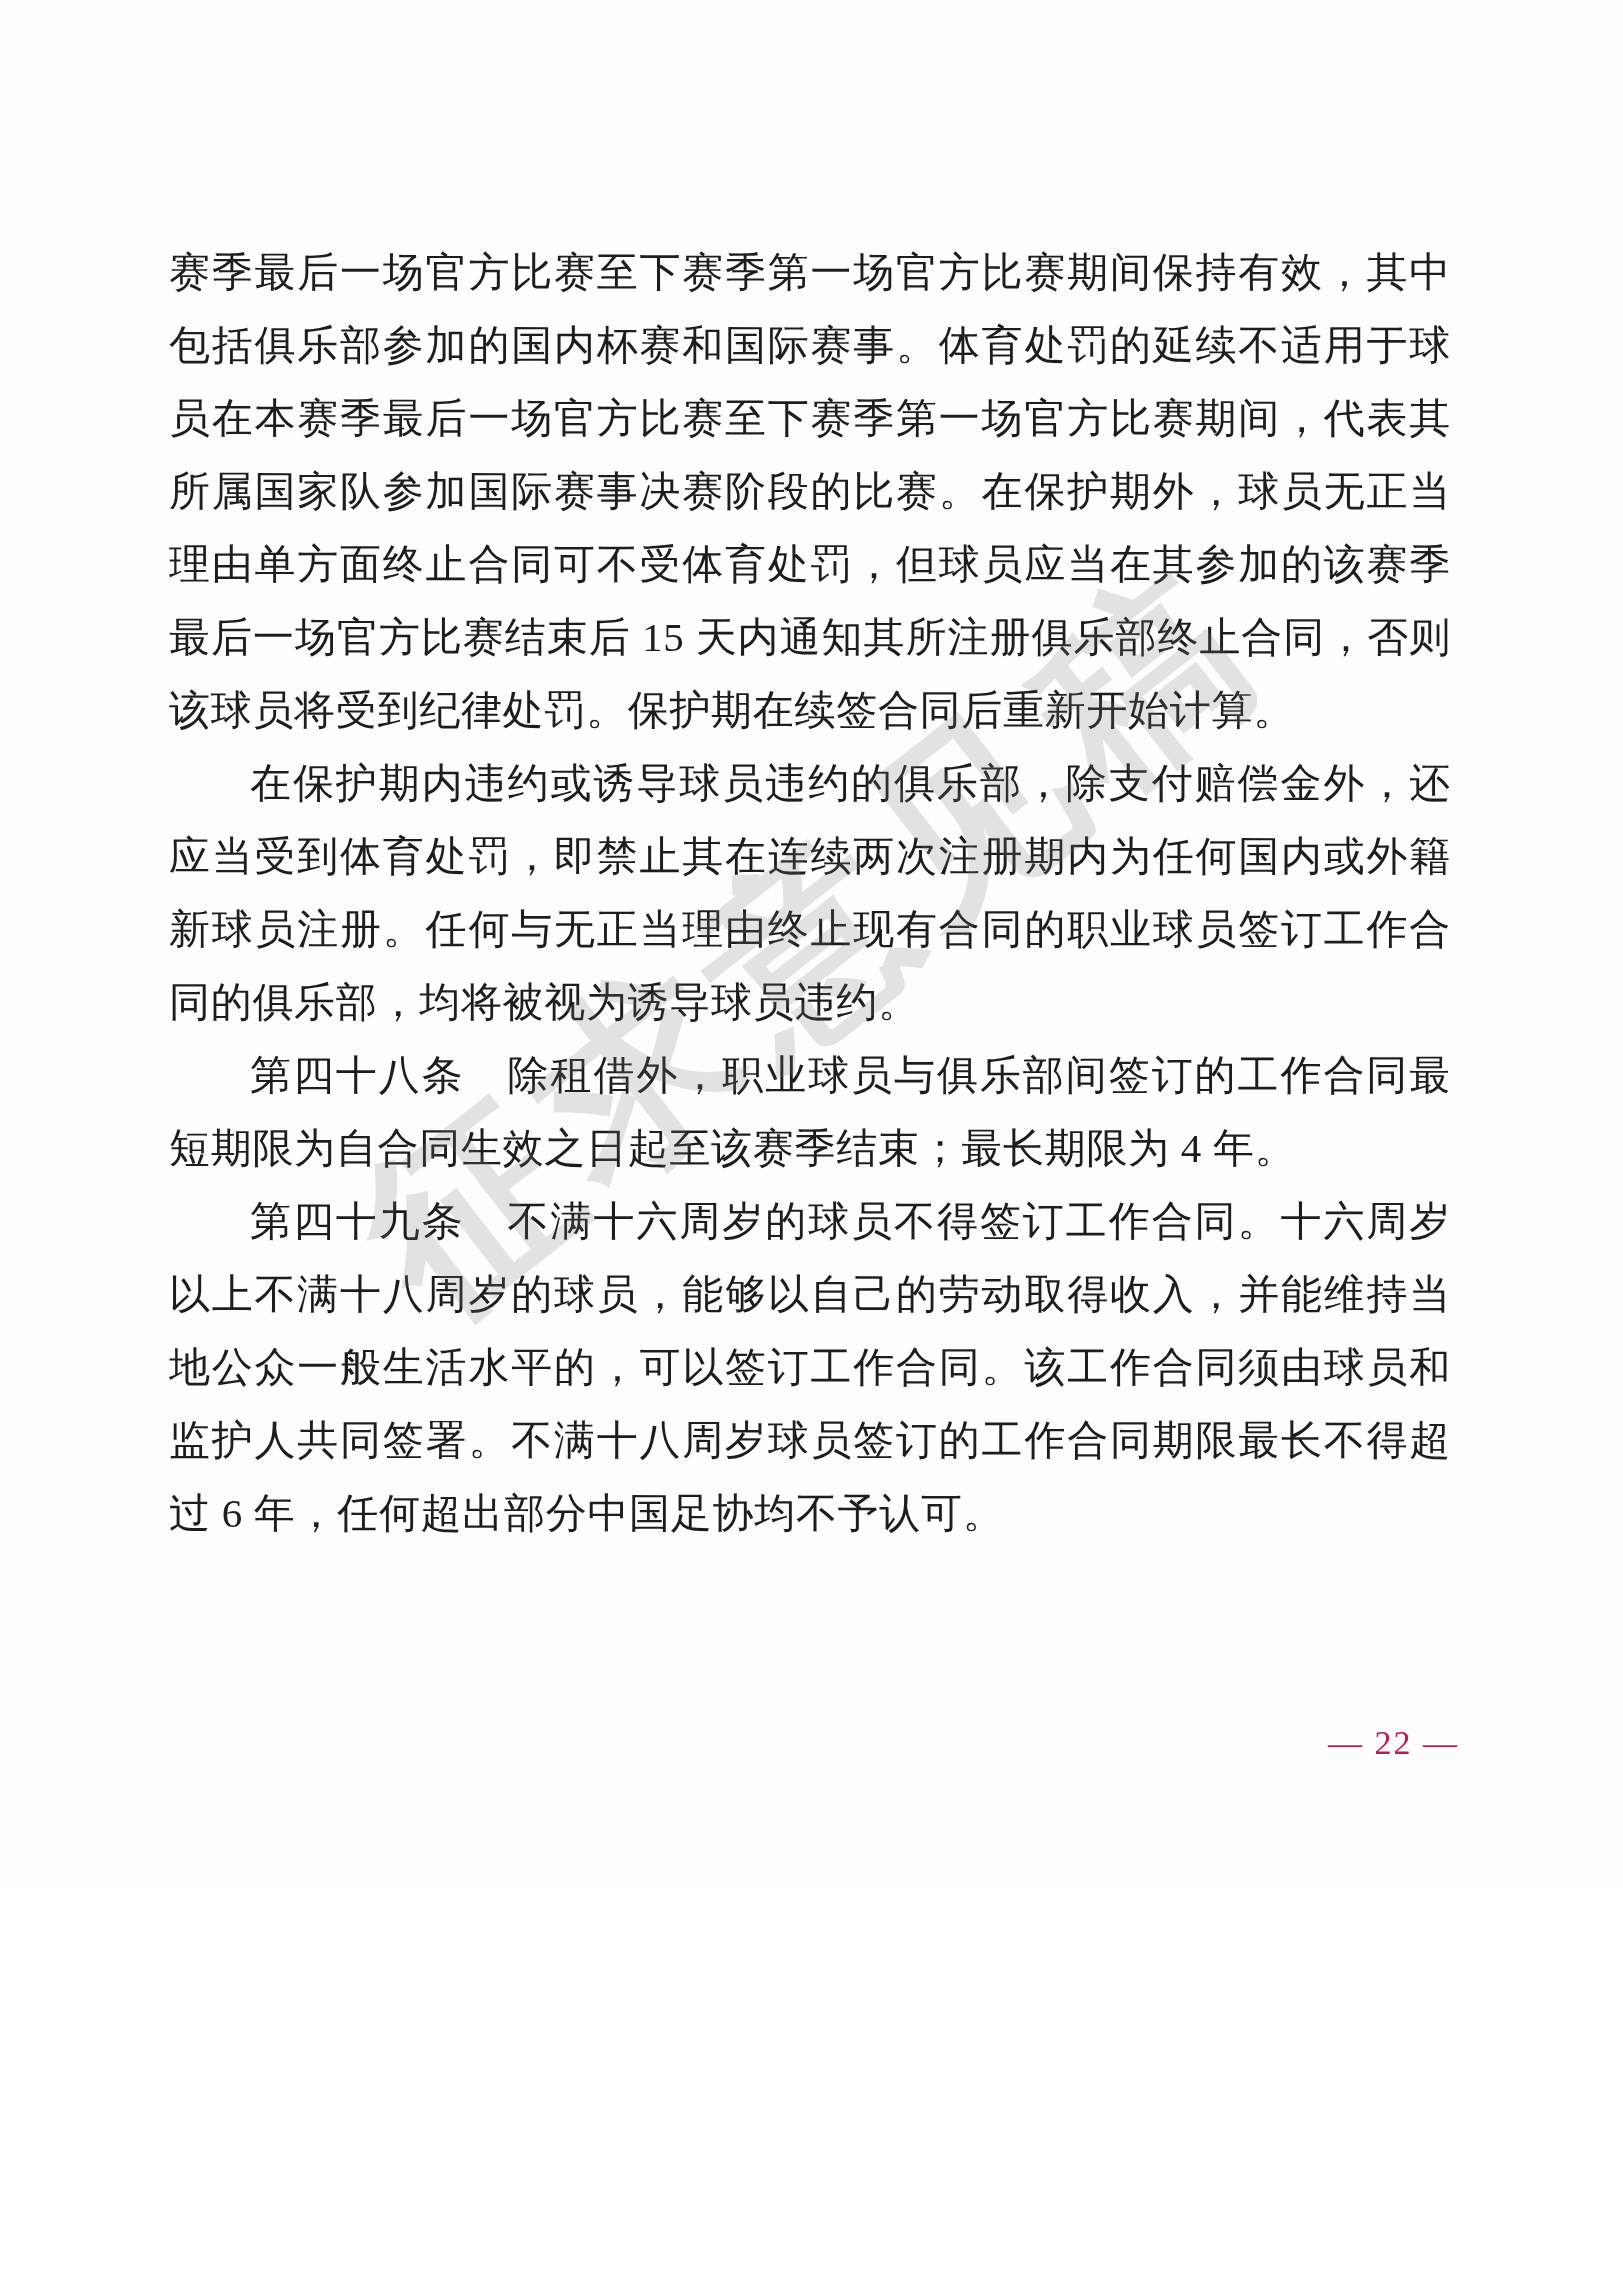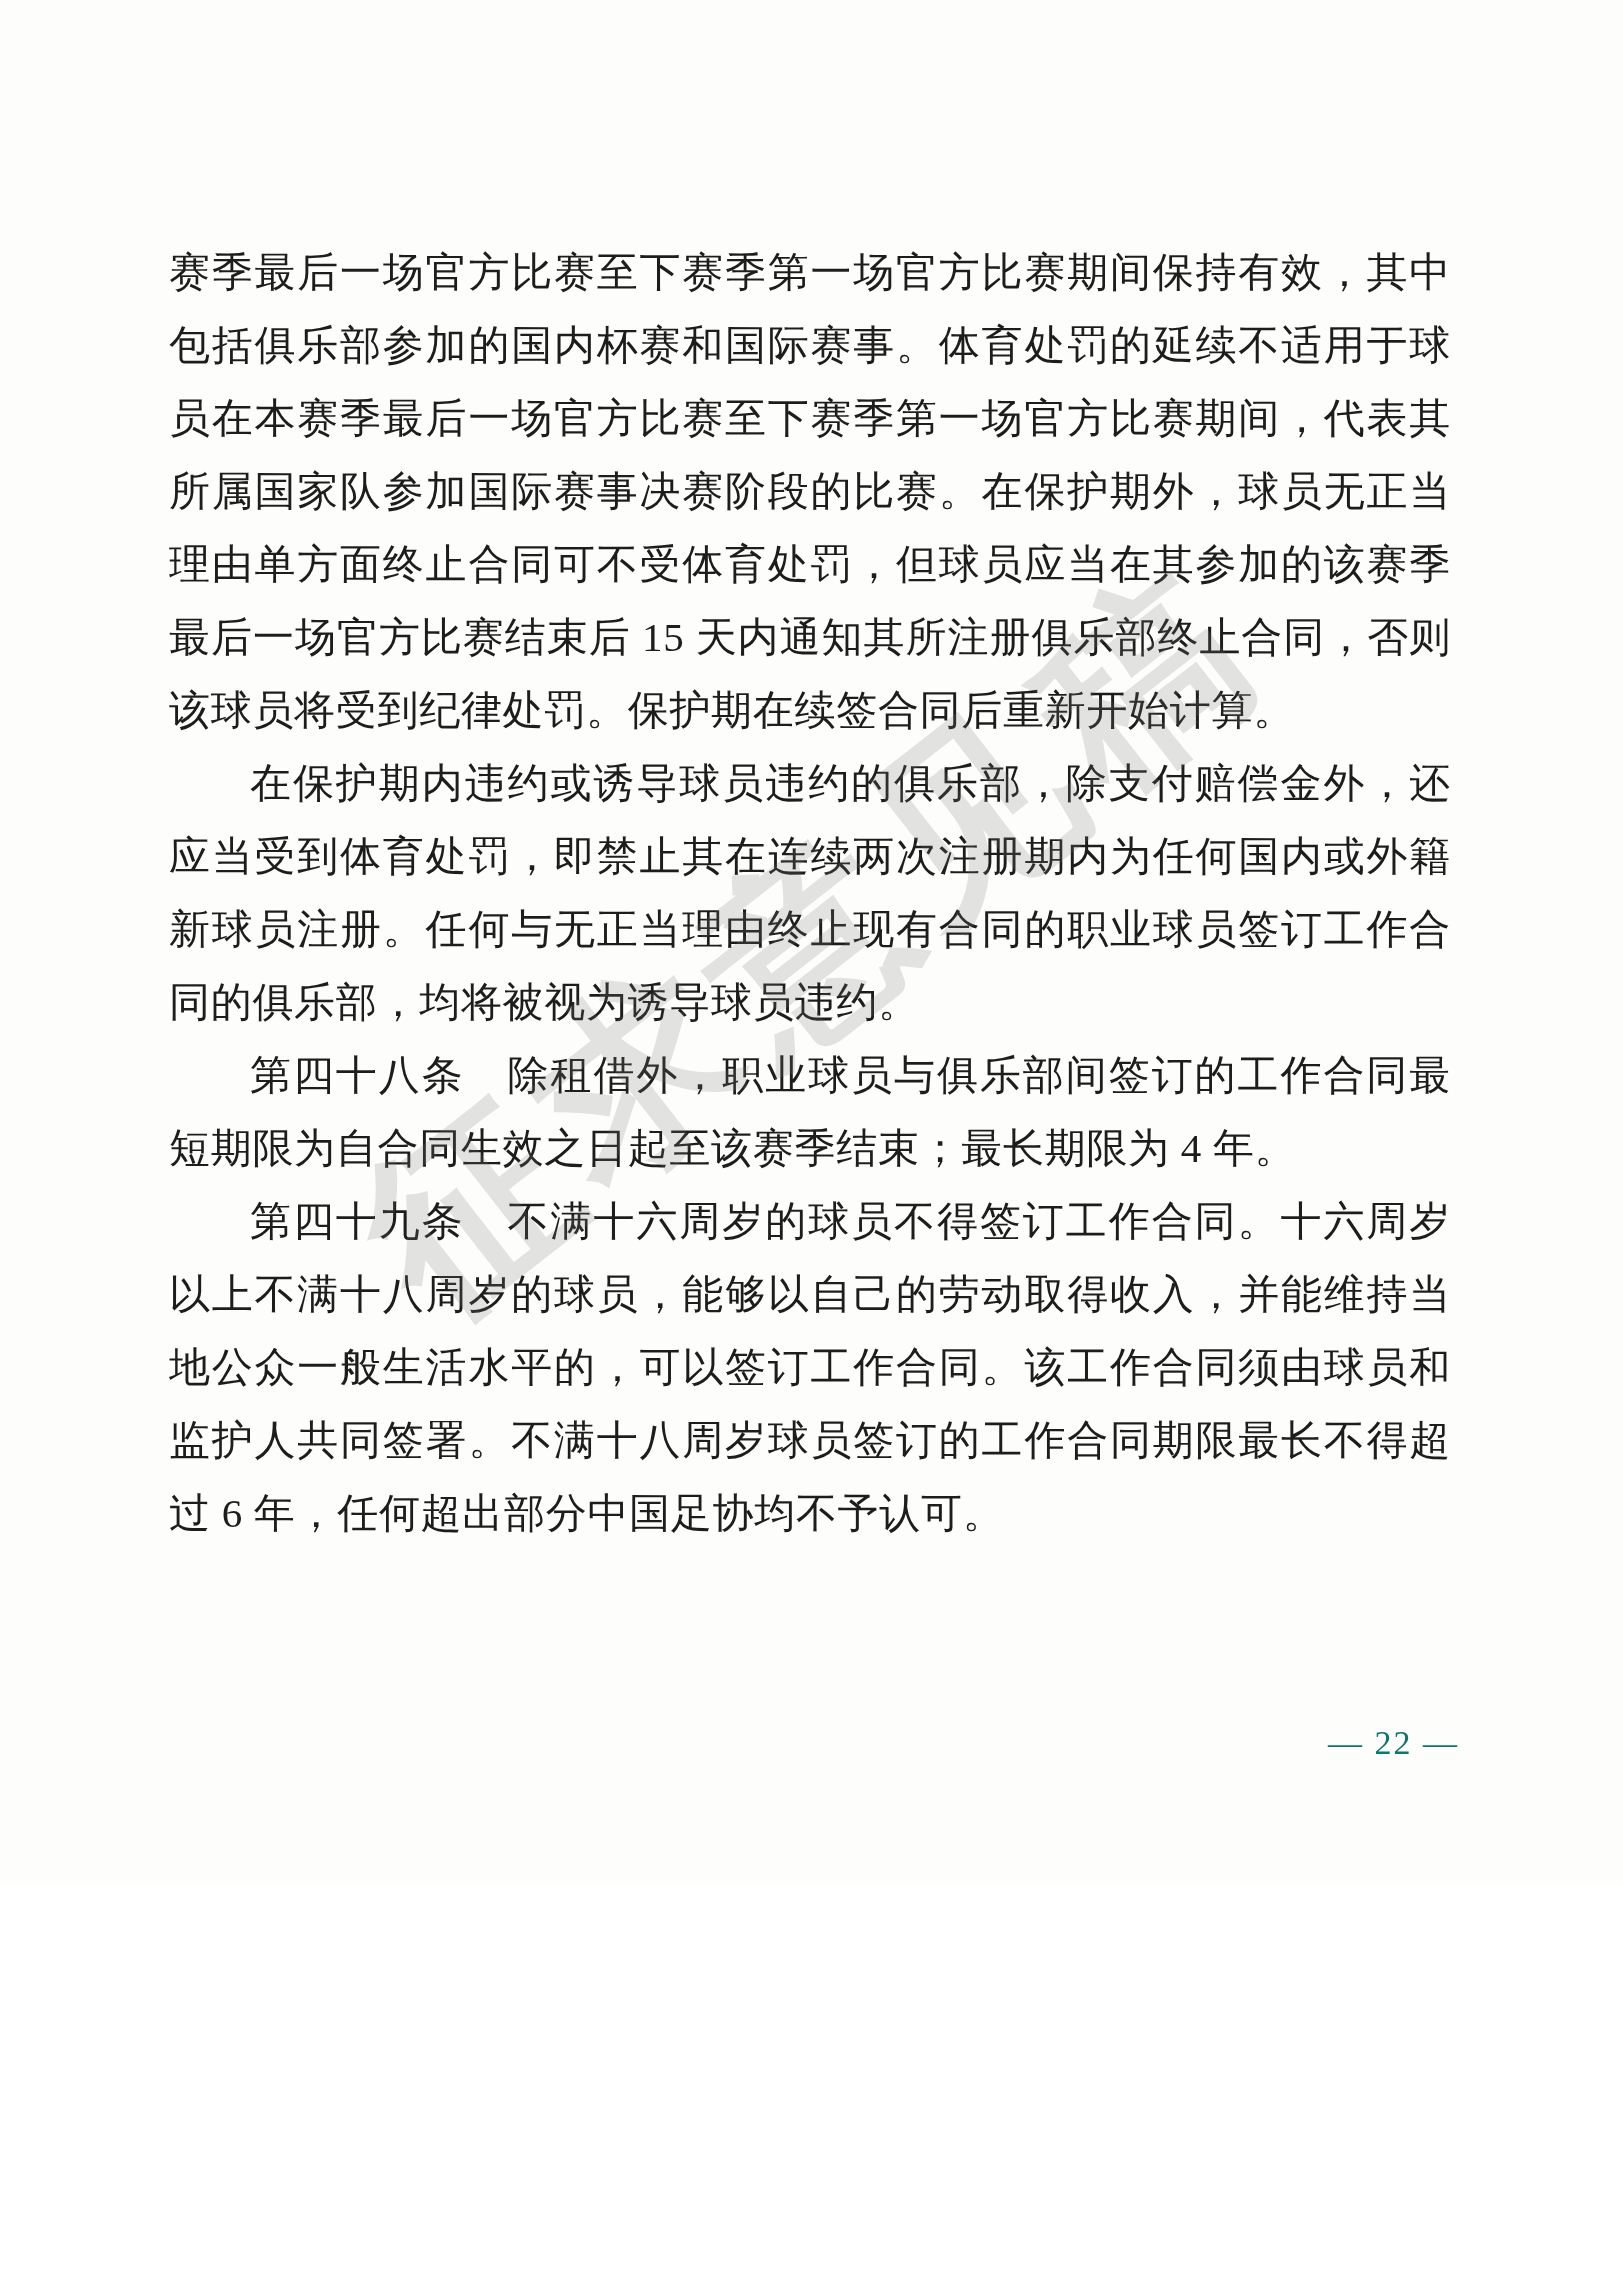--- a/index.html
+++ b/index.html
@@ -59,21 +59,21 @@
     white-space: nowrap;
     pointer-events: none;
     font-family: "Liberation Sans", "DejaVu Sans", sans-serif;
   }
 
   .page-number {
     position: absolute;
     right: 164px;
     bottom: 122px;
     font-size: 34px;
-    color: #0f766e;
+    color: #be185d;
     letter-spacing: 2px;
     font-family: "Liberation Serif", "DejaVu Serif", serif;
   }
 </style>
 </head>
 <body>
 
 <div class="page">
 
   <div class="content">

